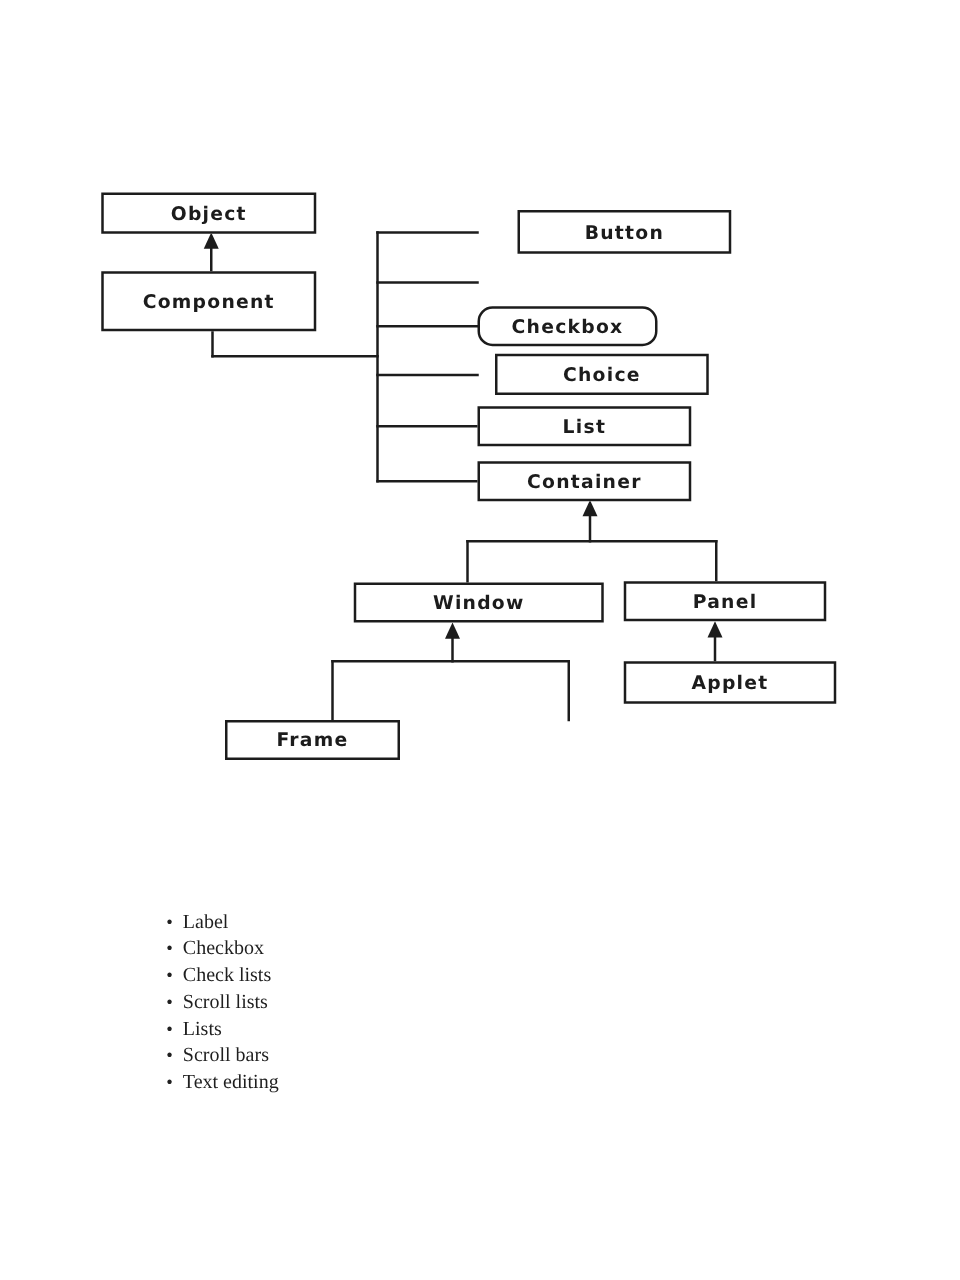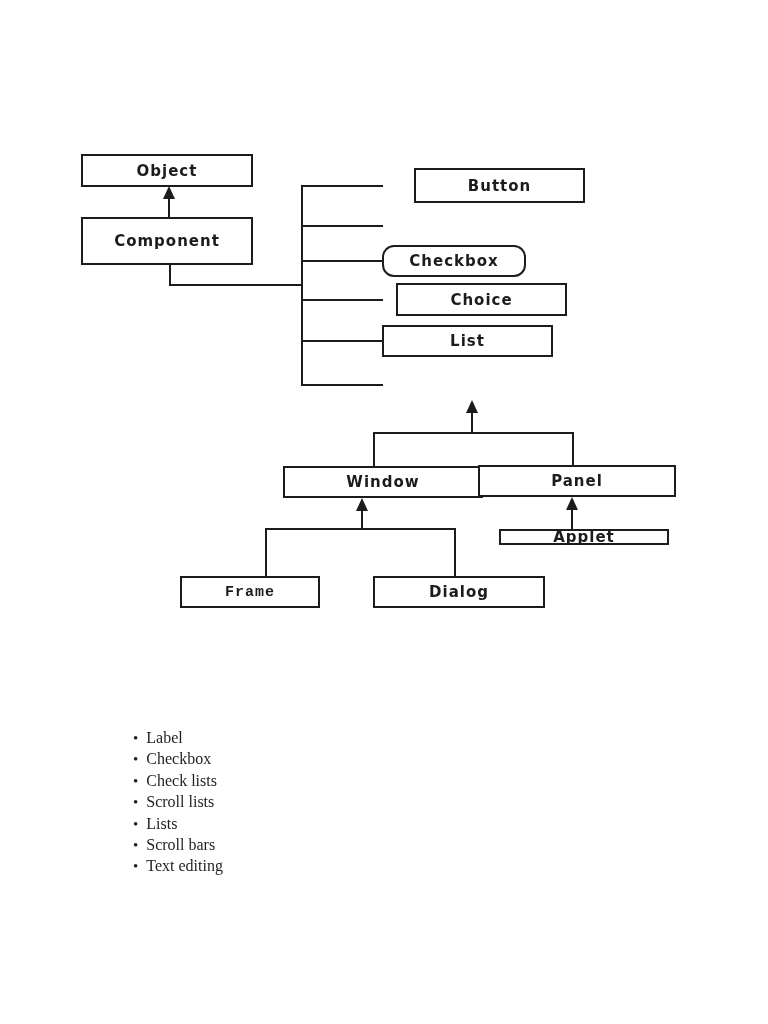--- a/index.html
+++ b/index.html
@@ -106,26 +106,26 @@
     </g>
   </svg>
 
   <div class="node" style="left:81px;  top:154px; width:172px; height:33px;">Object</div>
   <div class="node" style="left:81px;  top:217px; width:172px; height:48px;">Component</div>
 
   <div class="node" style="left:382px; top:168px; width:171px; height:35px;margin-left:32px;">Button</div>
   <div class="node" style="left:382px; top:245px; width:144px; height:32px;border-radius:12px;">Checkbox</div>
   <div class="node" style="left:382px; top:283px; width:171px; height:33px;margin-left:14px;">Choice</div>
   <div class="node" style="left:382px; top:325px; width:171px; height:32px;text-align:right;">List</div>
+  <div class="node" style="left:382px; top:369px; width:171px; height:32px;">Container</div>
 
   <div class="node" style="left:283px; top:466px; width:200px; height:32px;">Window</div>
-  <div class="node" style="left:478px; top:465px; width:198px; height:32px;">Panel</div>
-  <div class="node" style="left:499px; top:529px; width:170px; height:16px;">Applet</div>
-  <div class="node" style="left:180px; top:576px; width:140px; height:32px;font-family:Liberation Mono, monospace;">Frame</div>
-  <div class="node" style="left:373px; top:576px; width:172px; height:32px;">Dialog</div>
+  <div class="node" style="left:499px; top:465px; width:162px; height:32px;">Panel</div>
+  <div class="node" style="left:499px; top:529px; width:170px; height:34px;">Applet</div>
+  <div class="node" style="left:180px; top:576px; width:140px; height:32px;">Frame</div>
 
   <div class="bullet-list">
     <div class="bullet-row">
       <span class="bullet-marker">•</span>
       <span>Label</span>
     </div>
     <div class="bullet-row">
       <span class="bullet-marker">•</span>
       <span>Checkbox</span>
     </div>

